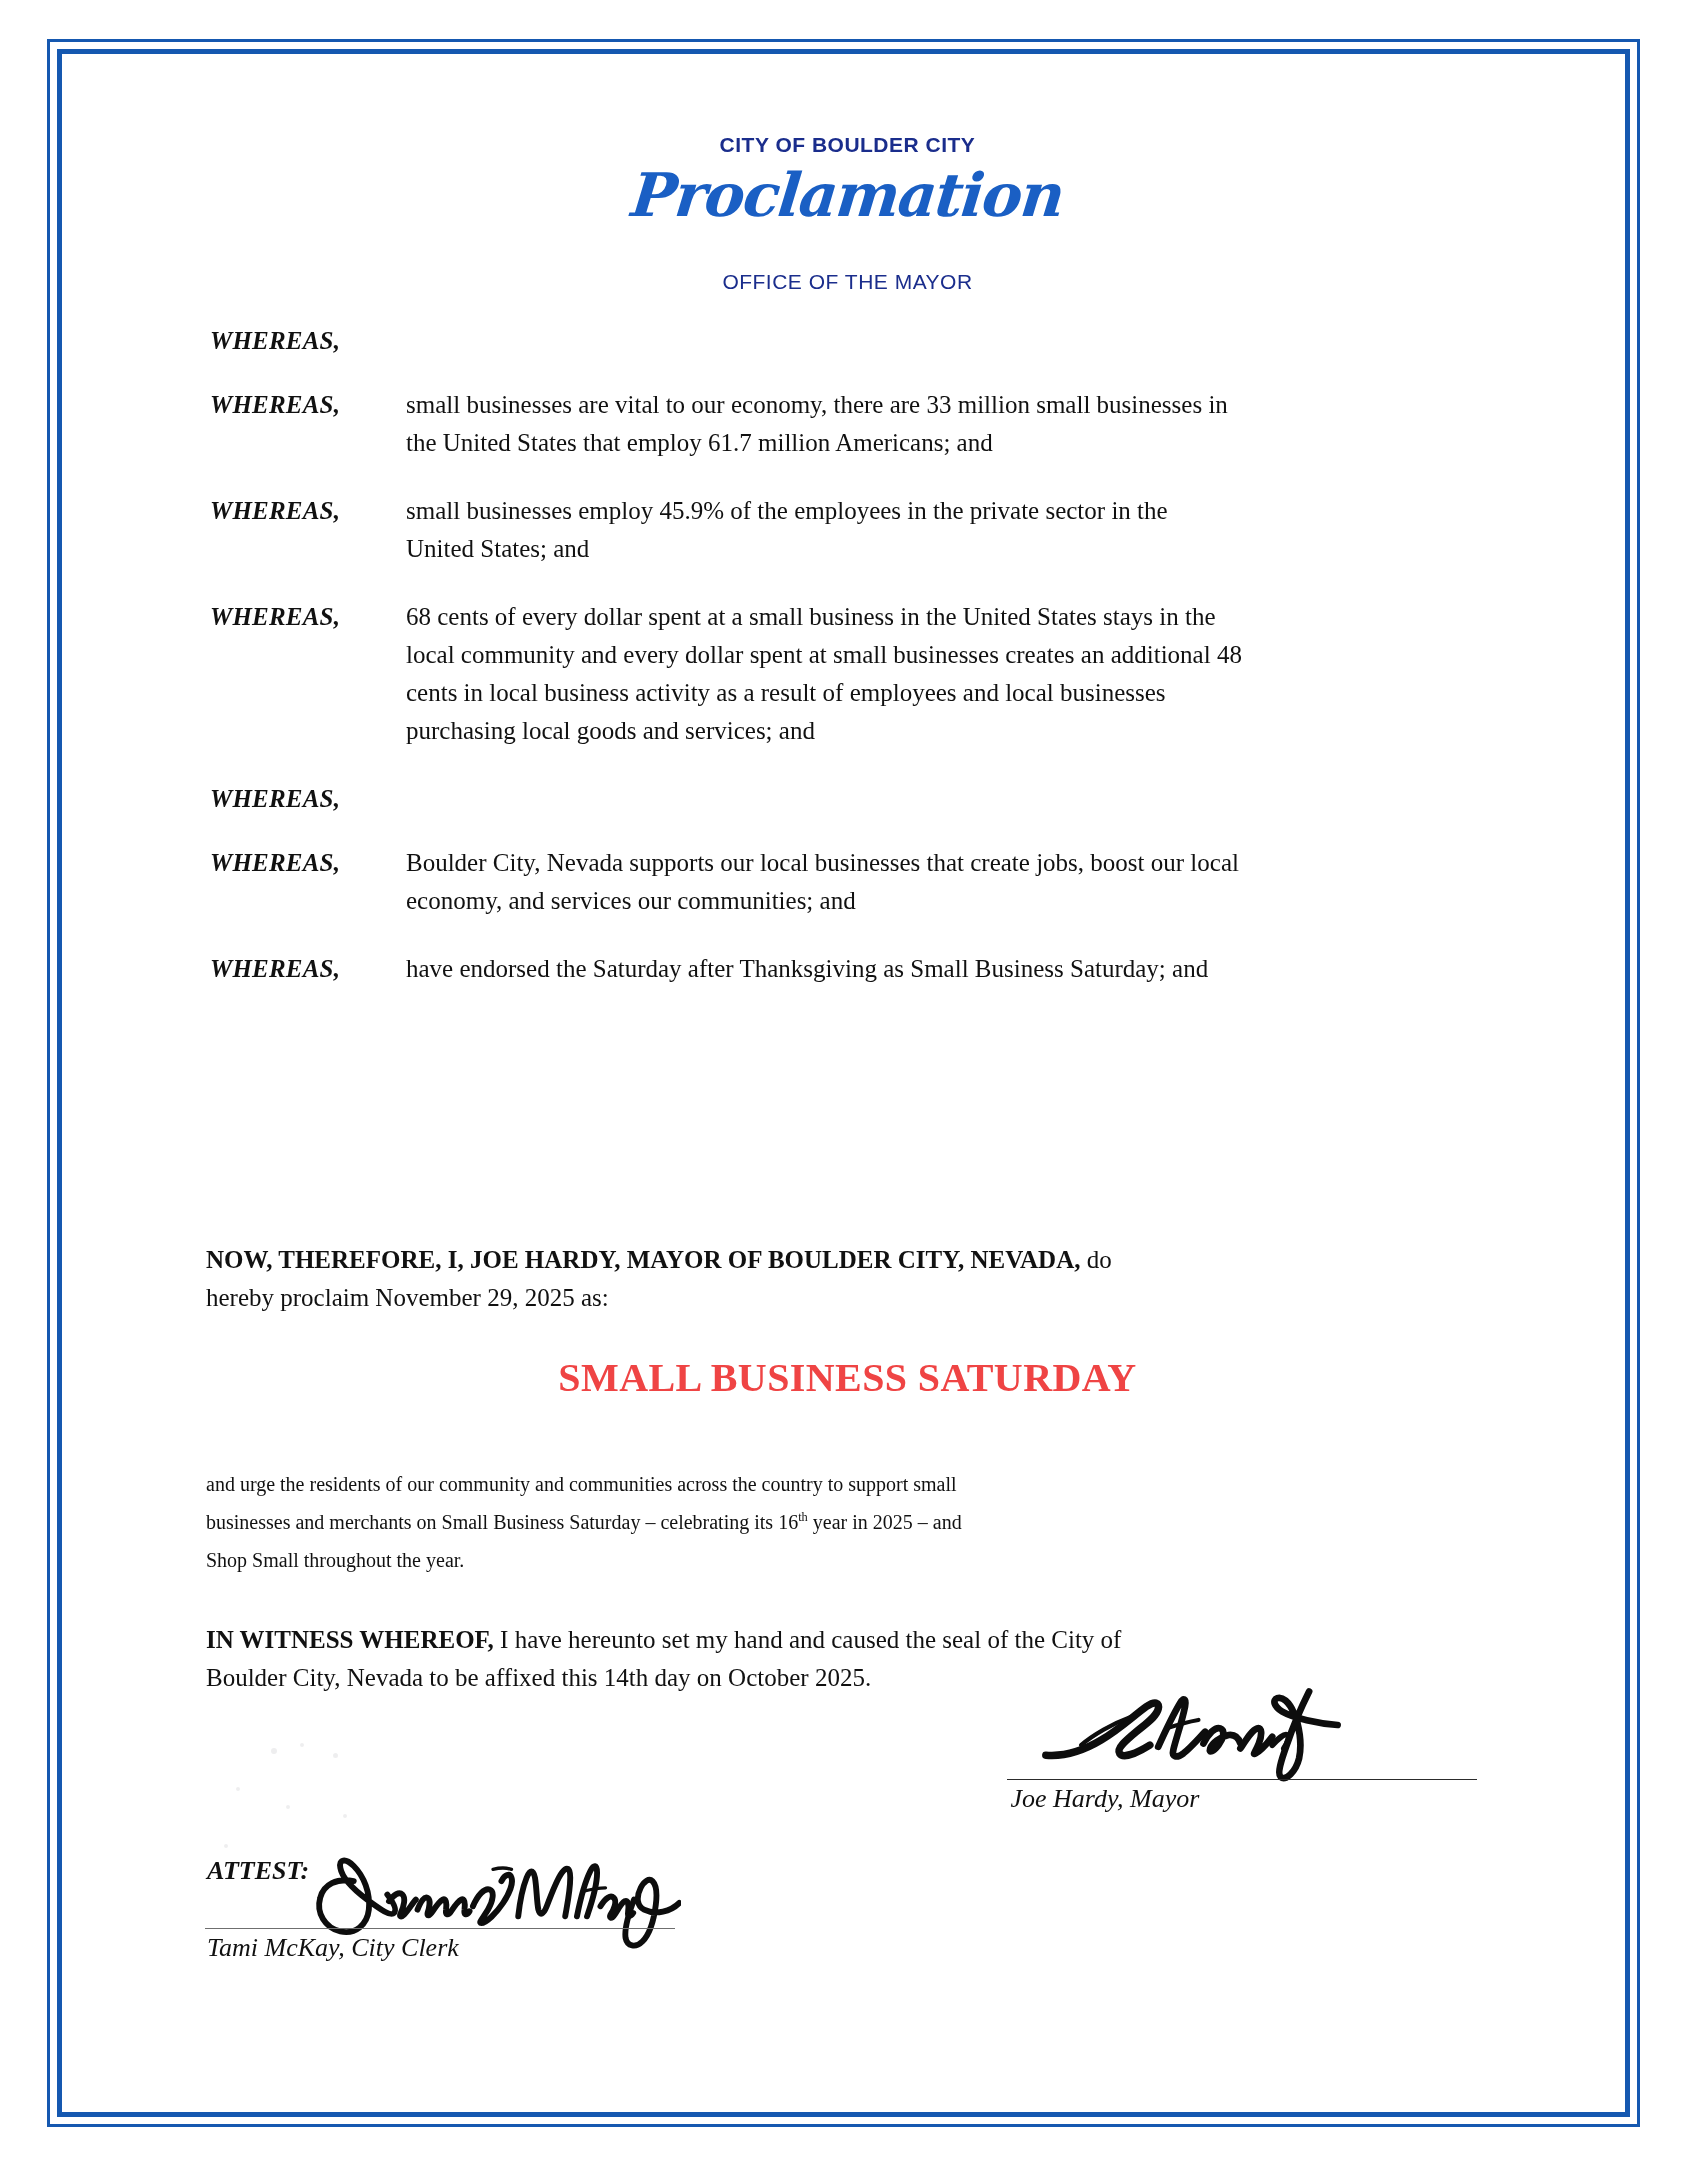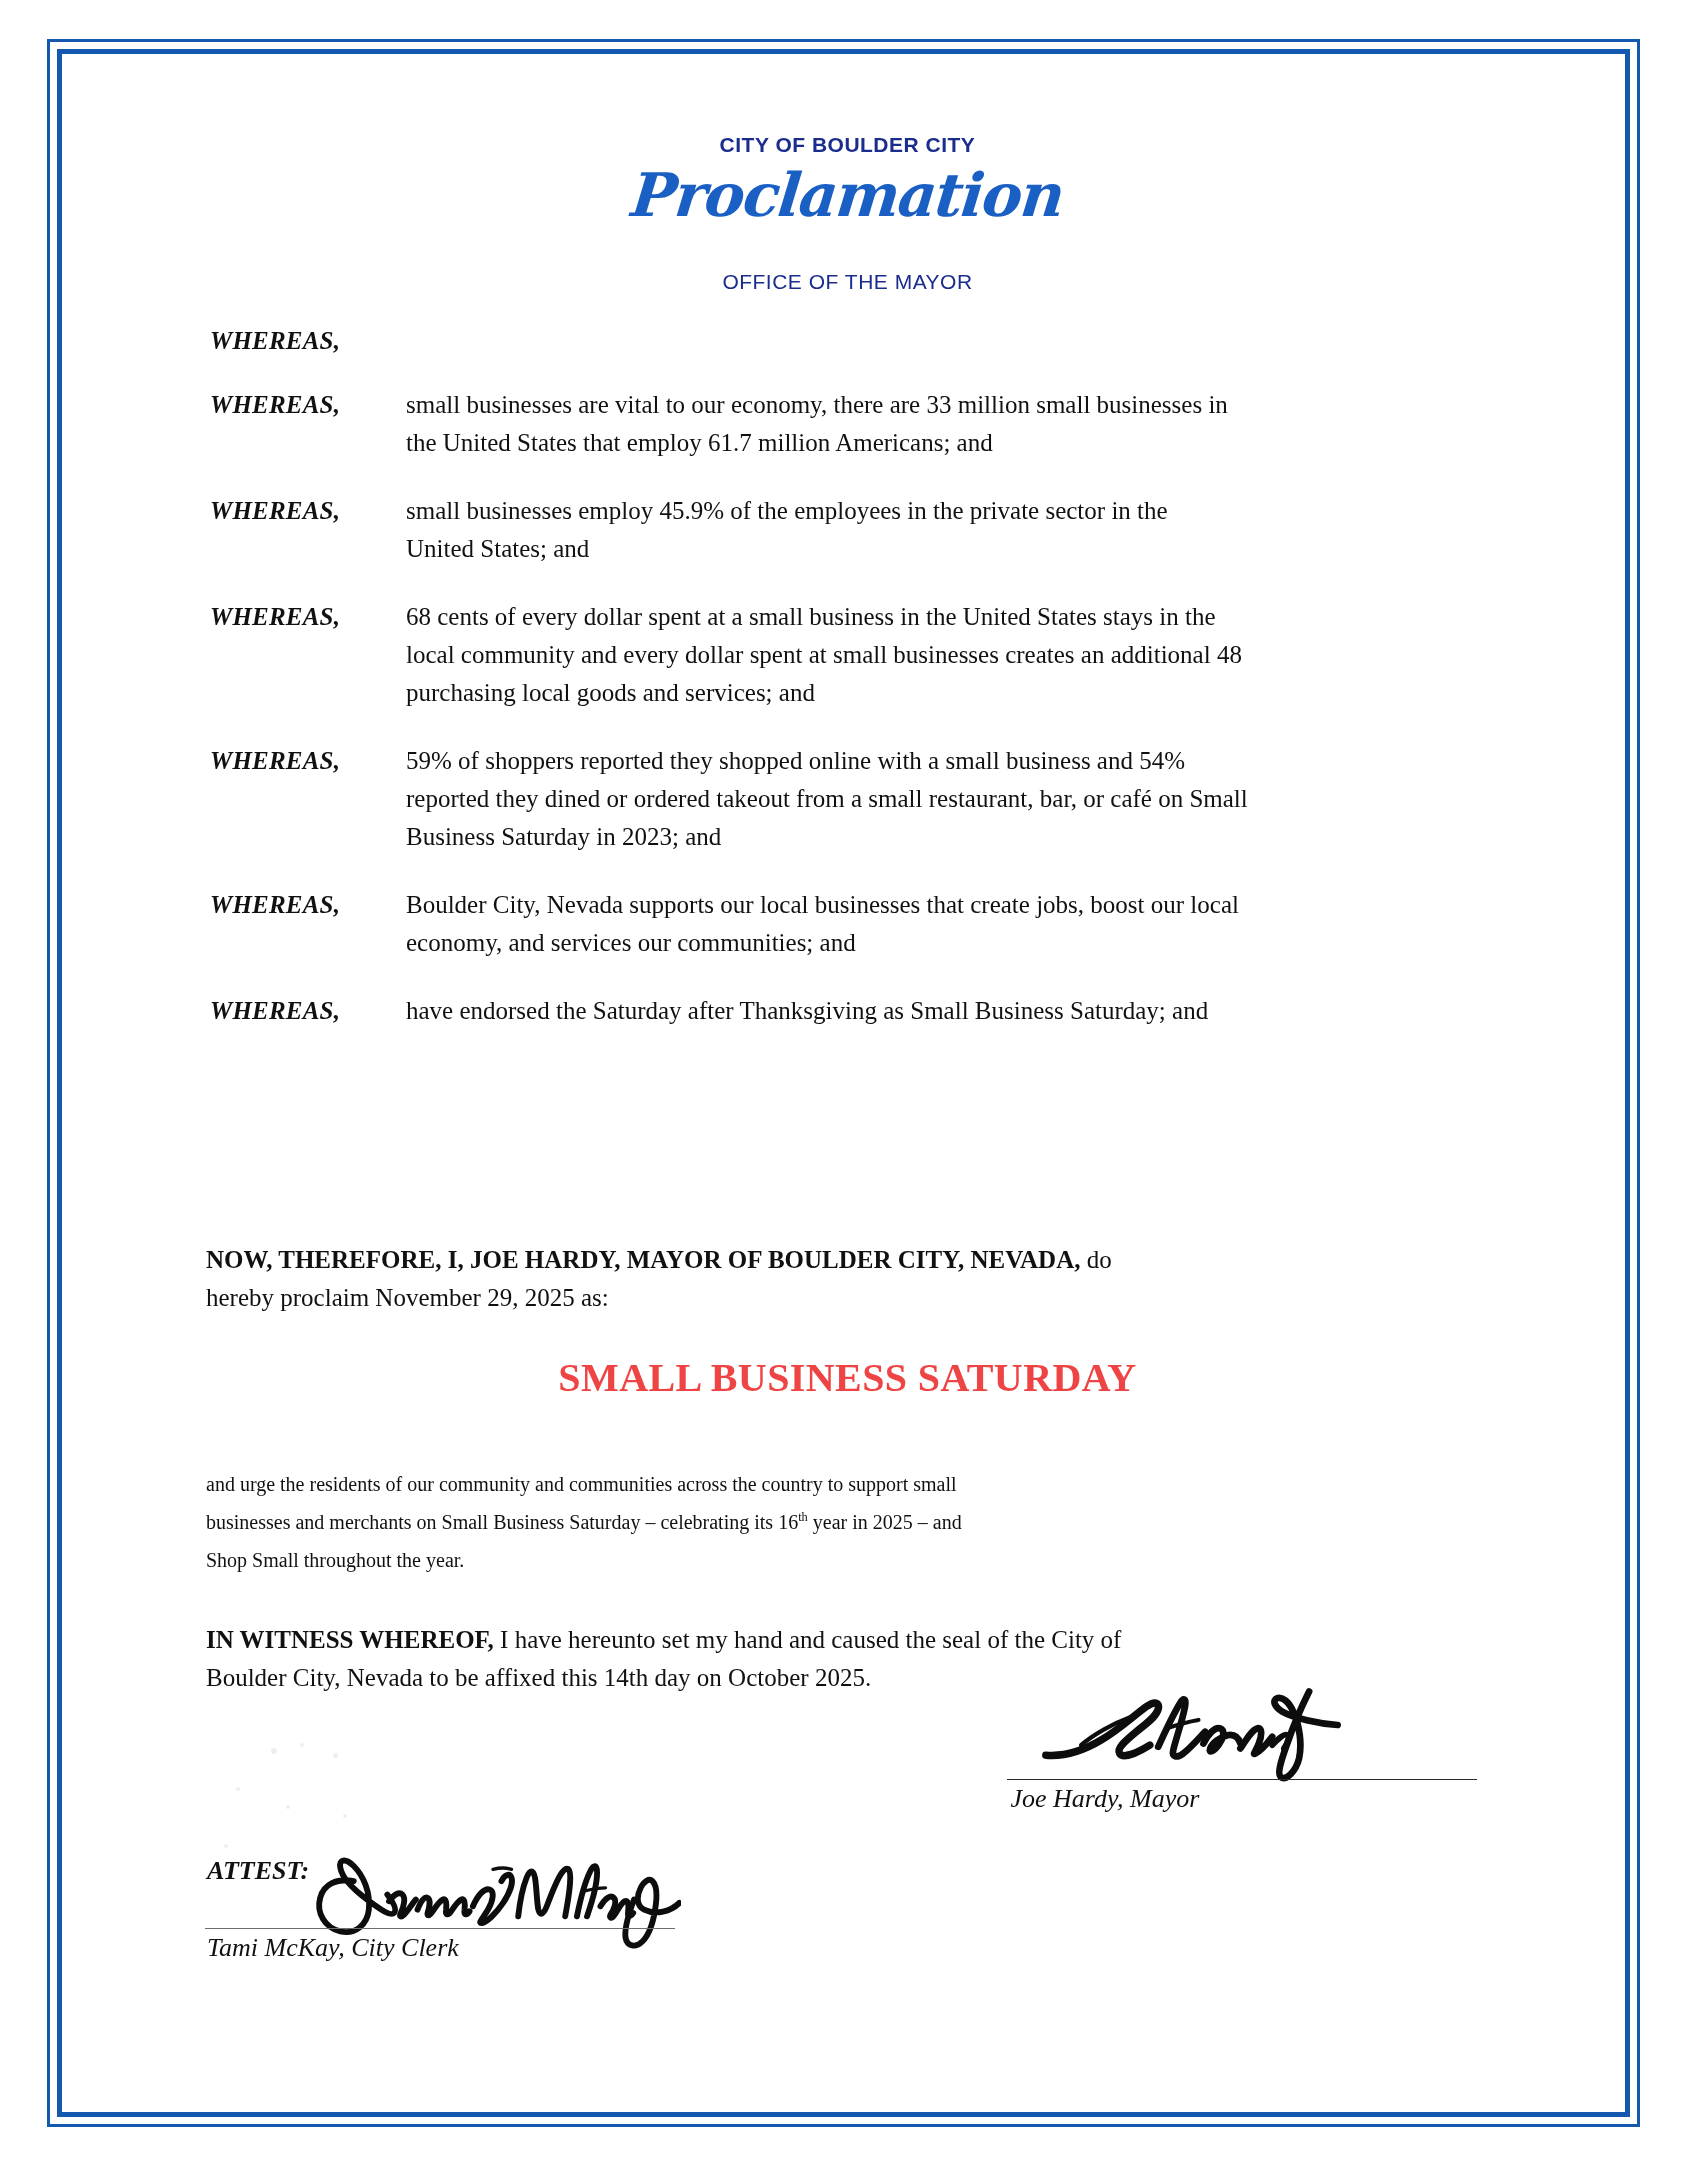--- a/index.html
+++ b/index.html
@@ -280,31 +280,27 @@
           <span class="ln">small businesses employ 45.9% of the employees in the private sector in the</span>
           <span class="ln">United States; and</span>
         </div>
       </div>
 
       <div class="clause">
         <div class="clause-label">WHEREAS,</div>
         <div class="clause-body">
           <span class="ln">68 cents of every dollar spent at a small business in the United States stays in the</span>
           <span class="ln">local community and every dollar spent at small businesses creates an additional 48</span>
+          <span class="ln">cents in local business activity as a result of employees and local businesses</span>
           <span class="ln">purchasing local goods and services; and</span>
         </div>
       </div>
 
       <div class="clause">
         <div class="clause-label">WHEREAS,</div>
-        <div class="clause-body">
-          <span class="ln">59% of shoppers reported they shopped online with a small business and 54%</span>
-          <span class="ln">reported they dined or ordered takeout from a small restaurant, bar, or café on Small</span>
-          <span class="ln">Business Saturday in 2023; and</span>
-        </div>
       </div>
 
       <div class="clause">
         <div class="clause-label">WHEREAS,</div>
         <div class="clause-body">
           <span class="ln">Boulder City, Nevada supports our local businesses that create jobs, boost our local</span>
           <span class="ln">economy, and services our communities; and</span>
         </div>
       </div>
 

